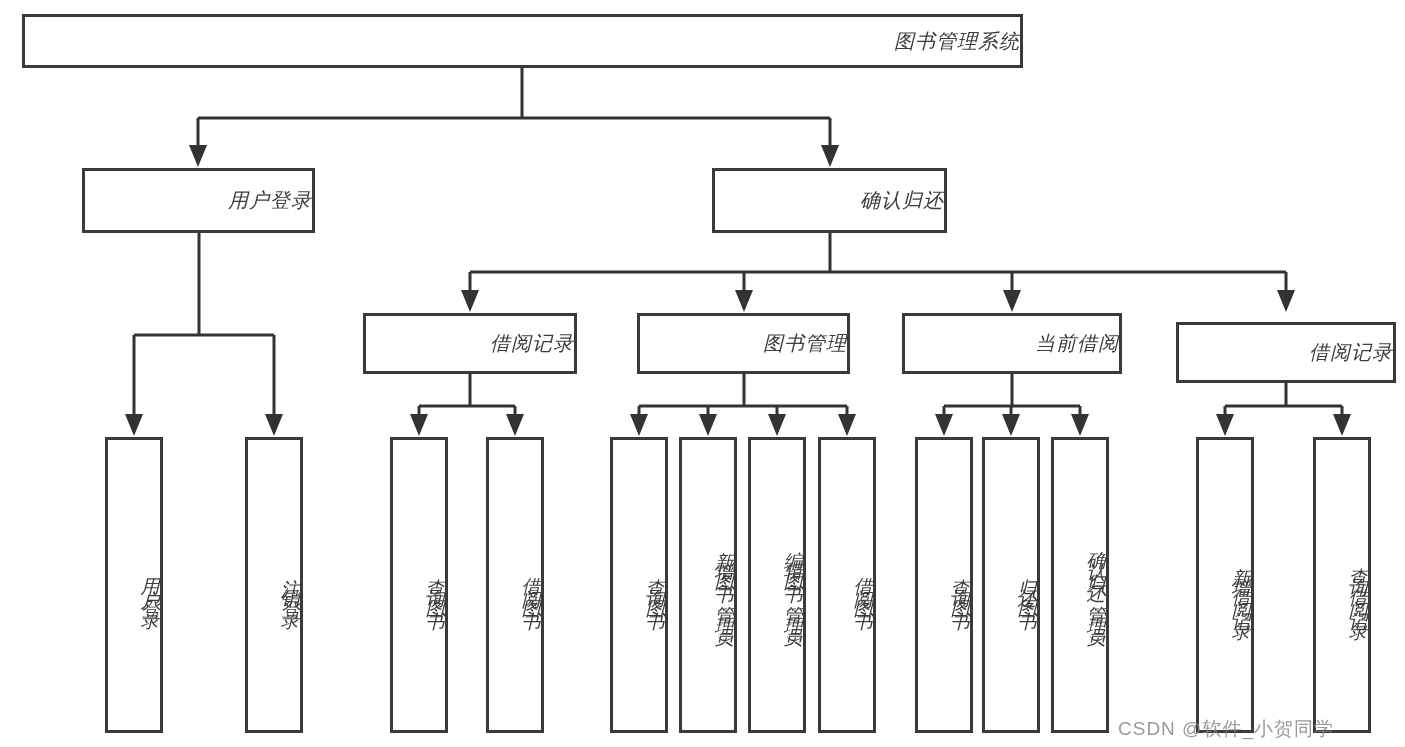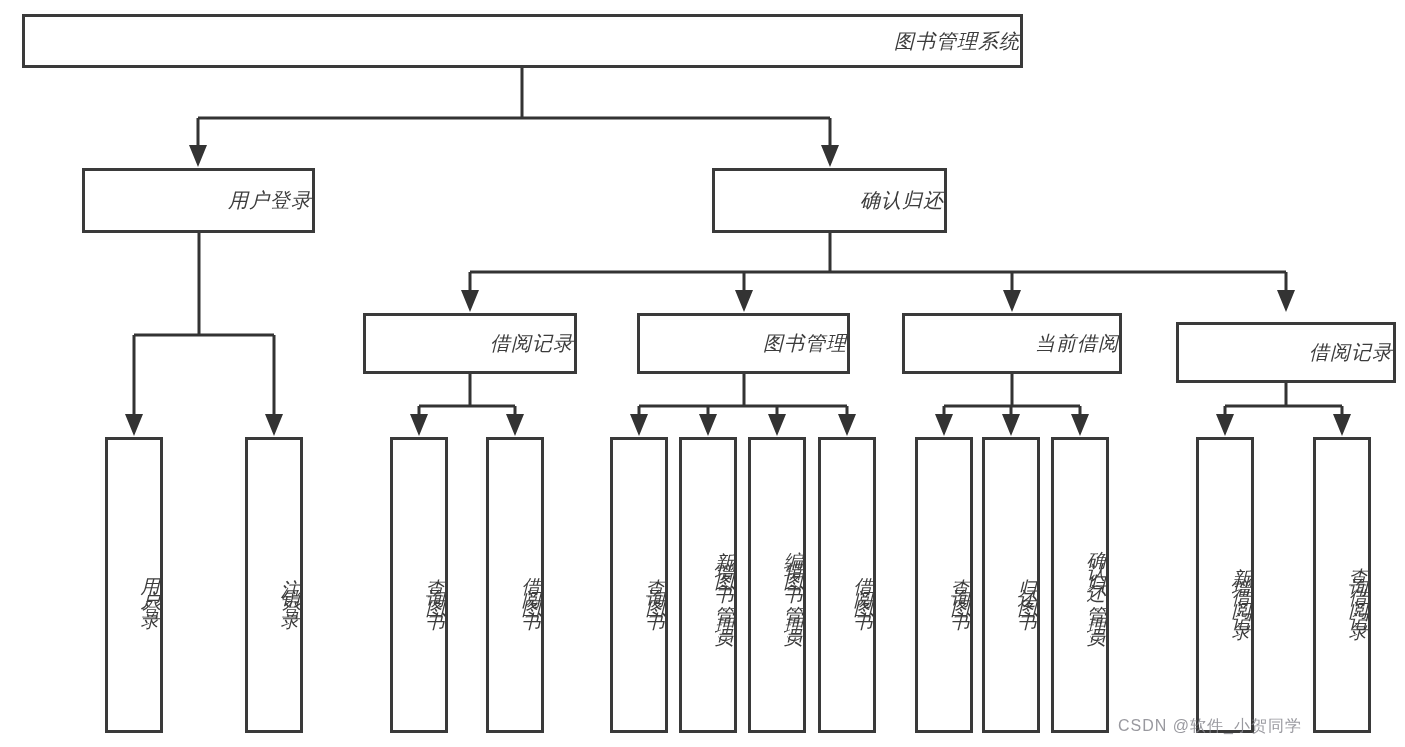--- a/index.html
+++ b/index.html
@@ -43,21 +43,21 @@
   .node.leaf .vlbl {
     writing-mode: vertical-rl;
     text-orientation: mixed;
     line-height: 1;
     letter-spacing: 11px;
   }
   .watermark {
     position: absolute;
     left: 1118px;
     top: 716px;
-    font-size: 16px;
+    font-size: 19px;
     color: rgba(135, 135, 142, 0.85);
     white-space: nowrap;
     letter-spacing: 1px;
     z-index: 5;
   }
 </style>
 </head>
 <body>
 
 <div class="canvas">

